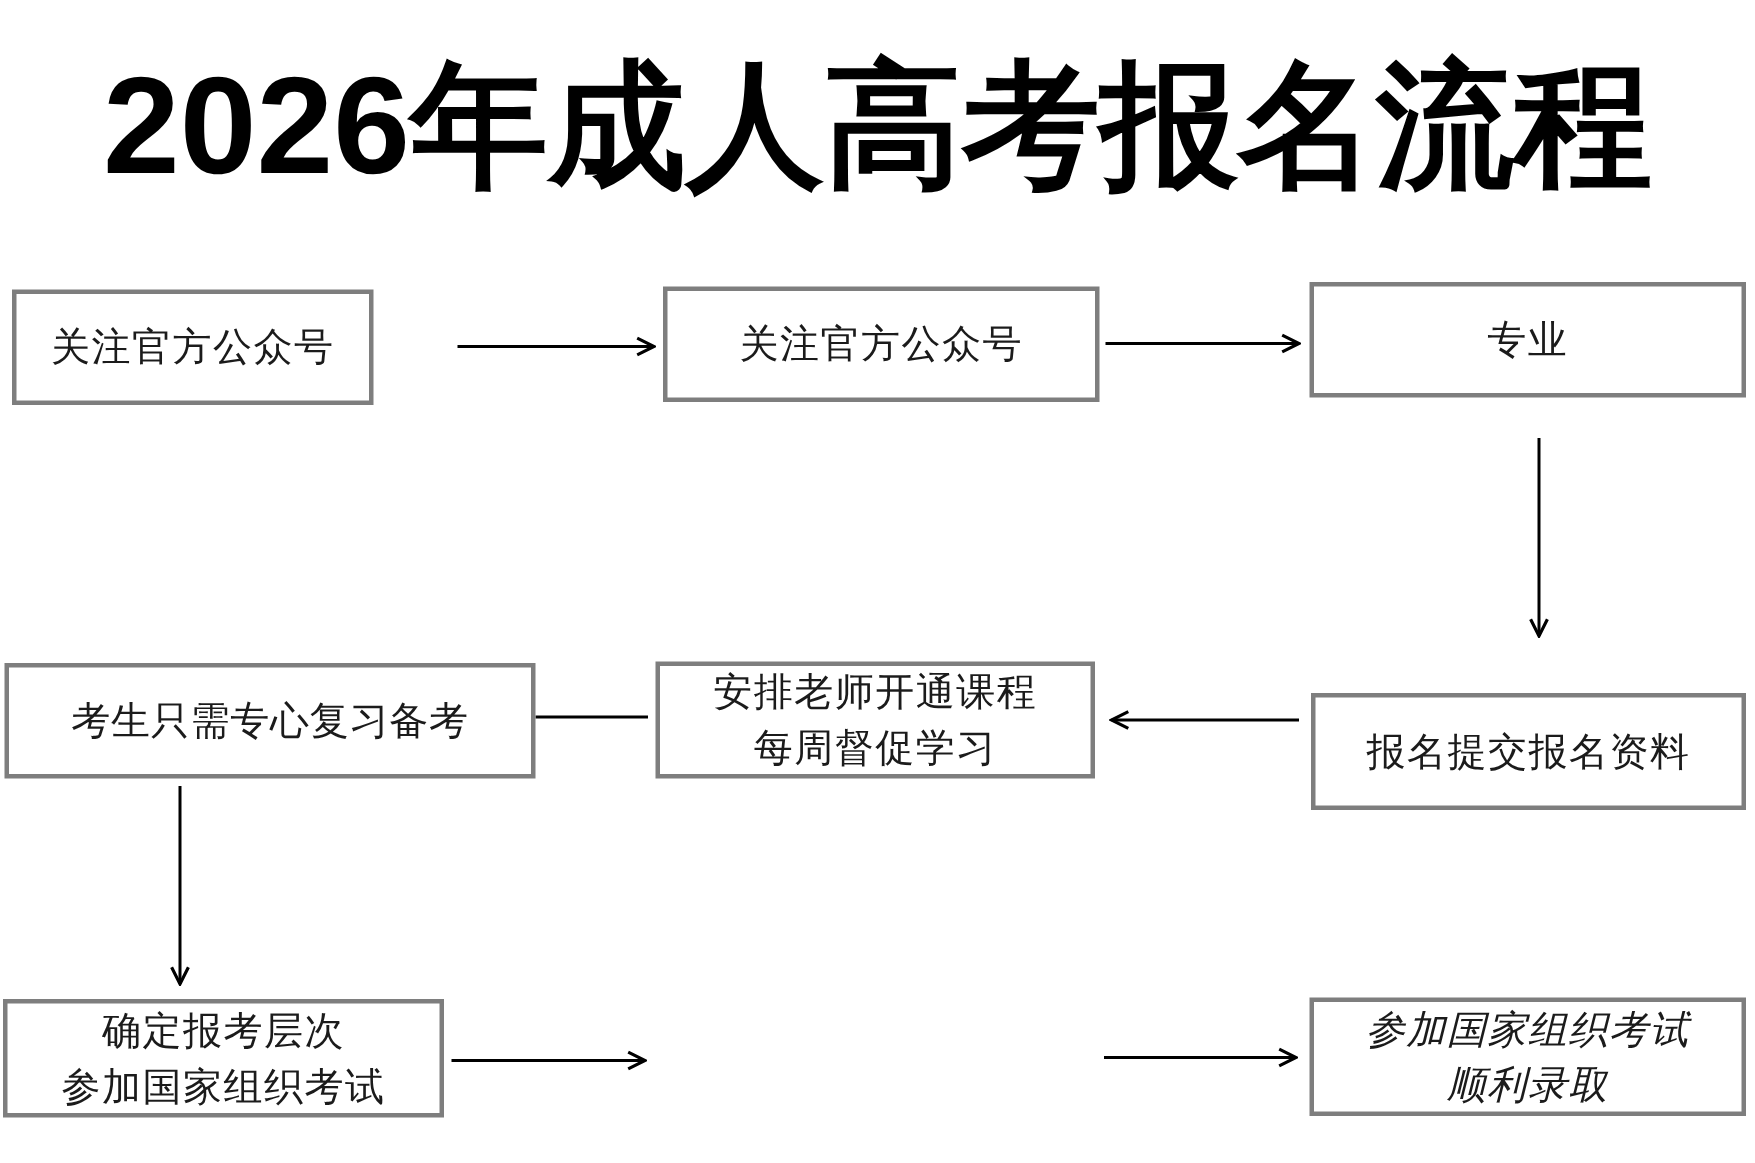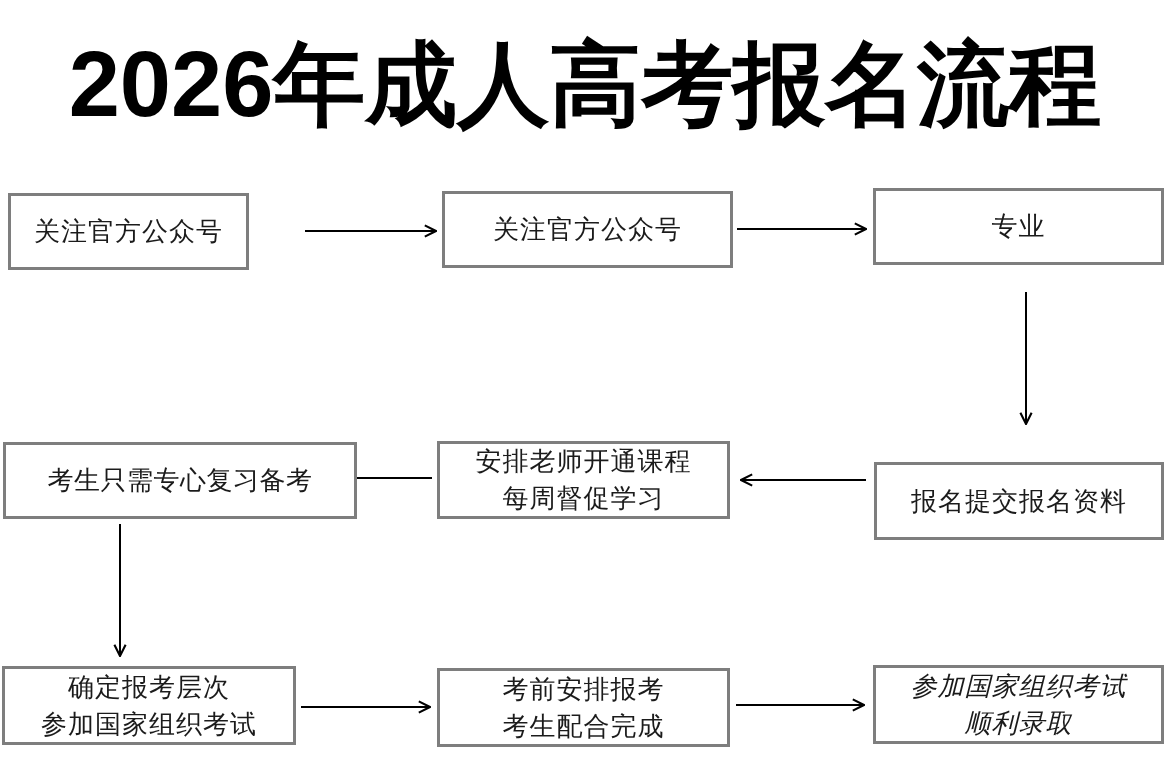--- a/index.html
+++ b/index.html
@@ -117,23 +117,19 @@
   <div class="fbox b6">
     <span>报名提交报名资料</span>
 
   </div>
 
   <div class="fbox b7">
     <span>确定报考层次</span>
     <span>参加国家组织考试</span>
   </div>
 
-  <div class="fbox b8">
-    <span>考前安排报考</span>
-    <span>考生配合完成</span>
-  </div>
 
   <div class="fbox b9">
     <span>参加国家组织考试</span>
     <span>顺利录取</span>
   </div>
 
 </div>
 
 </body></html>

